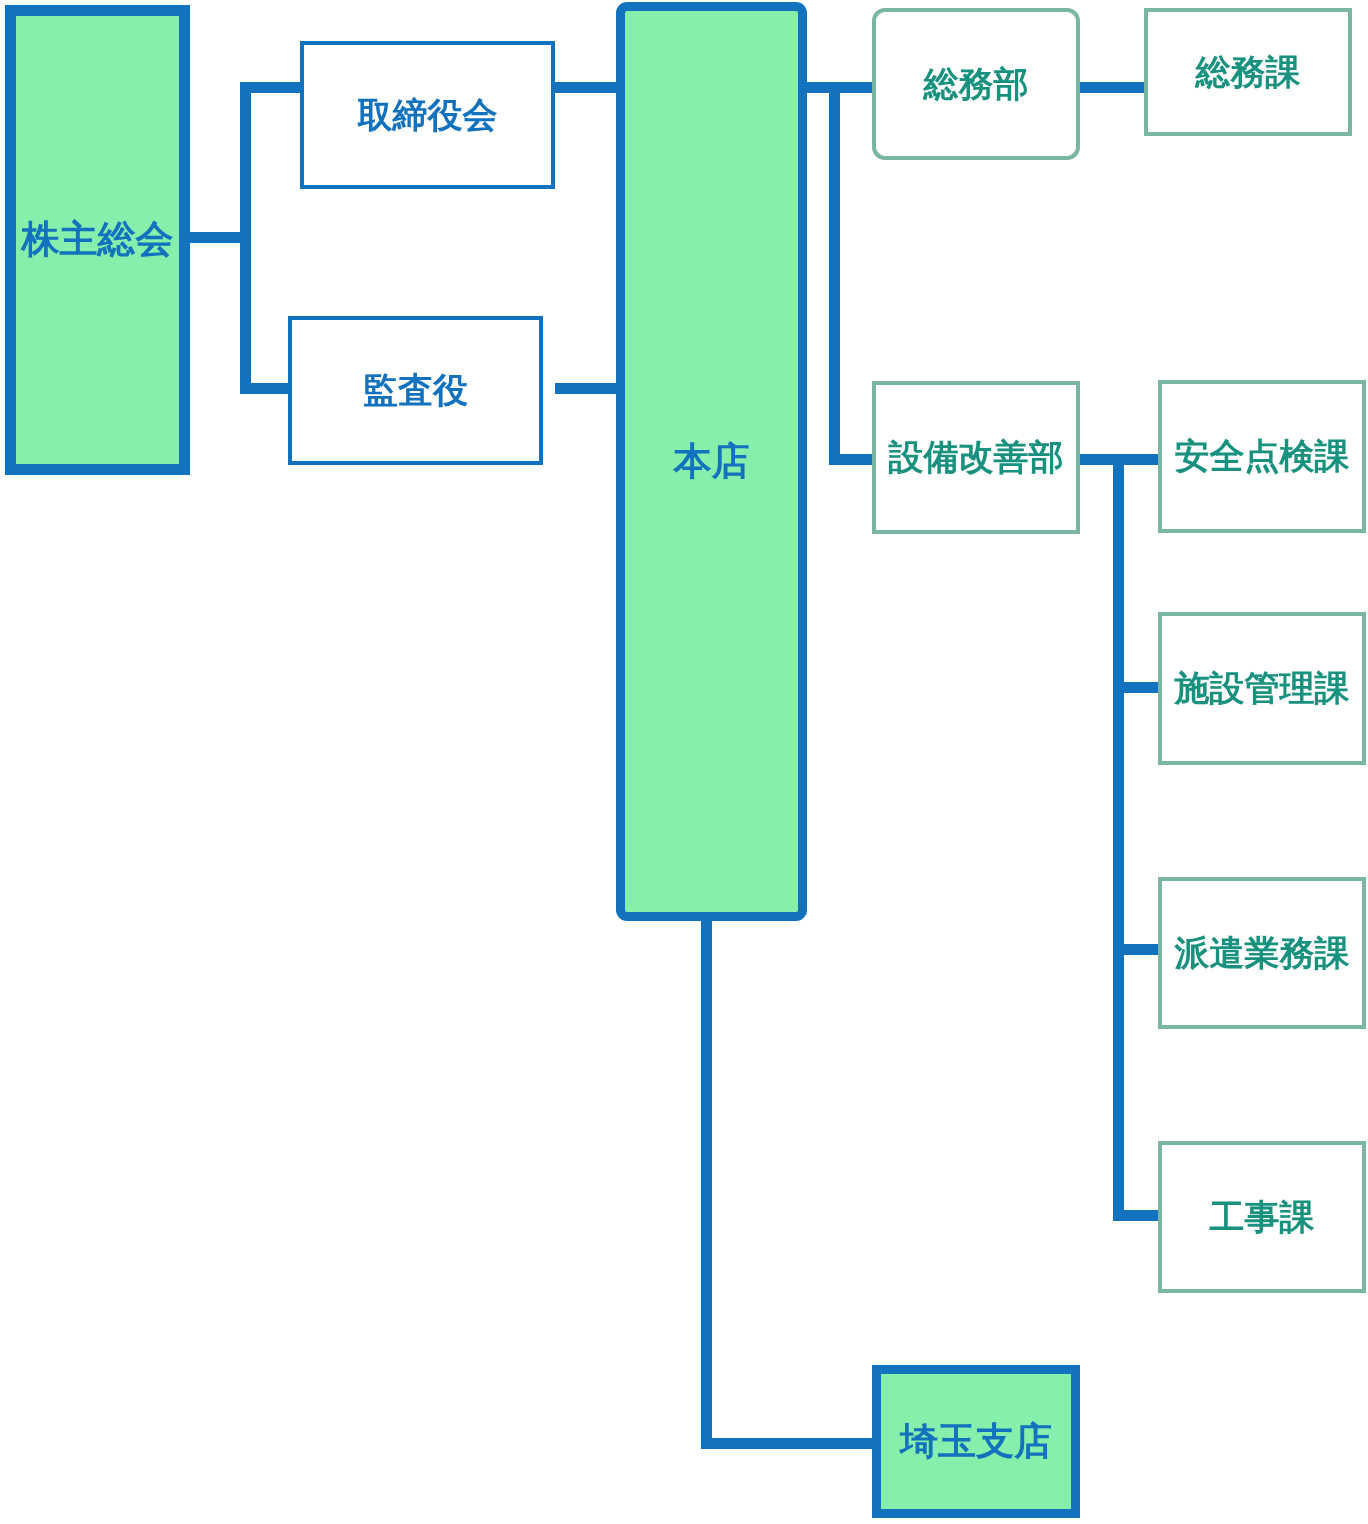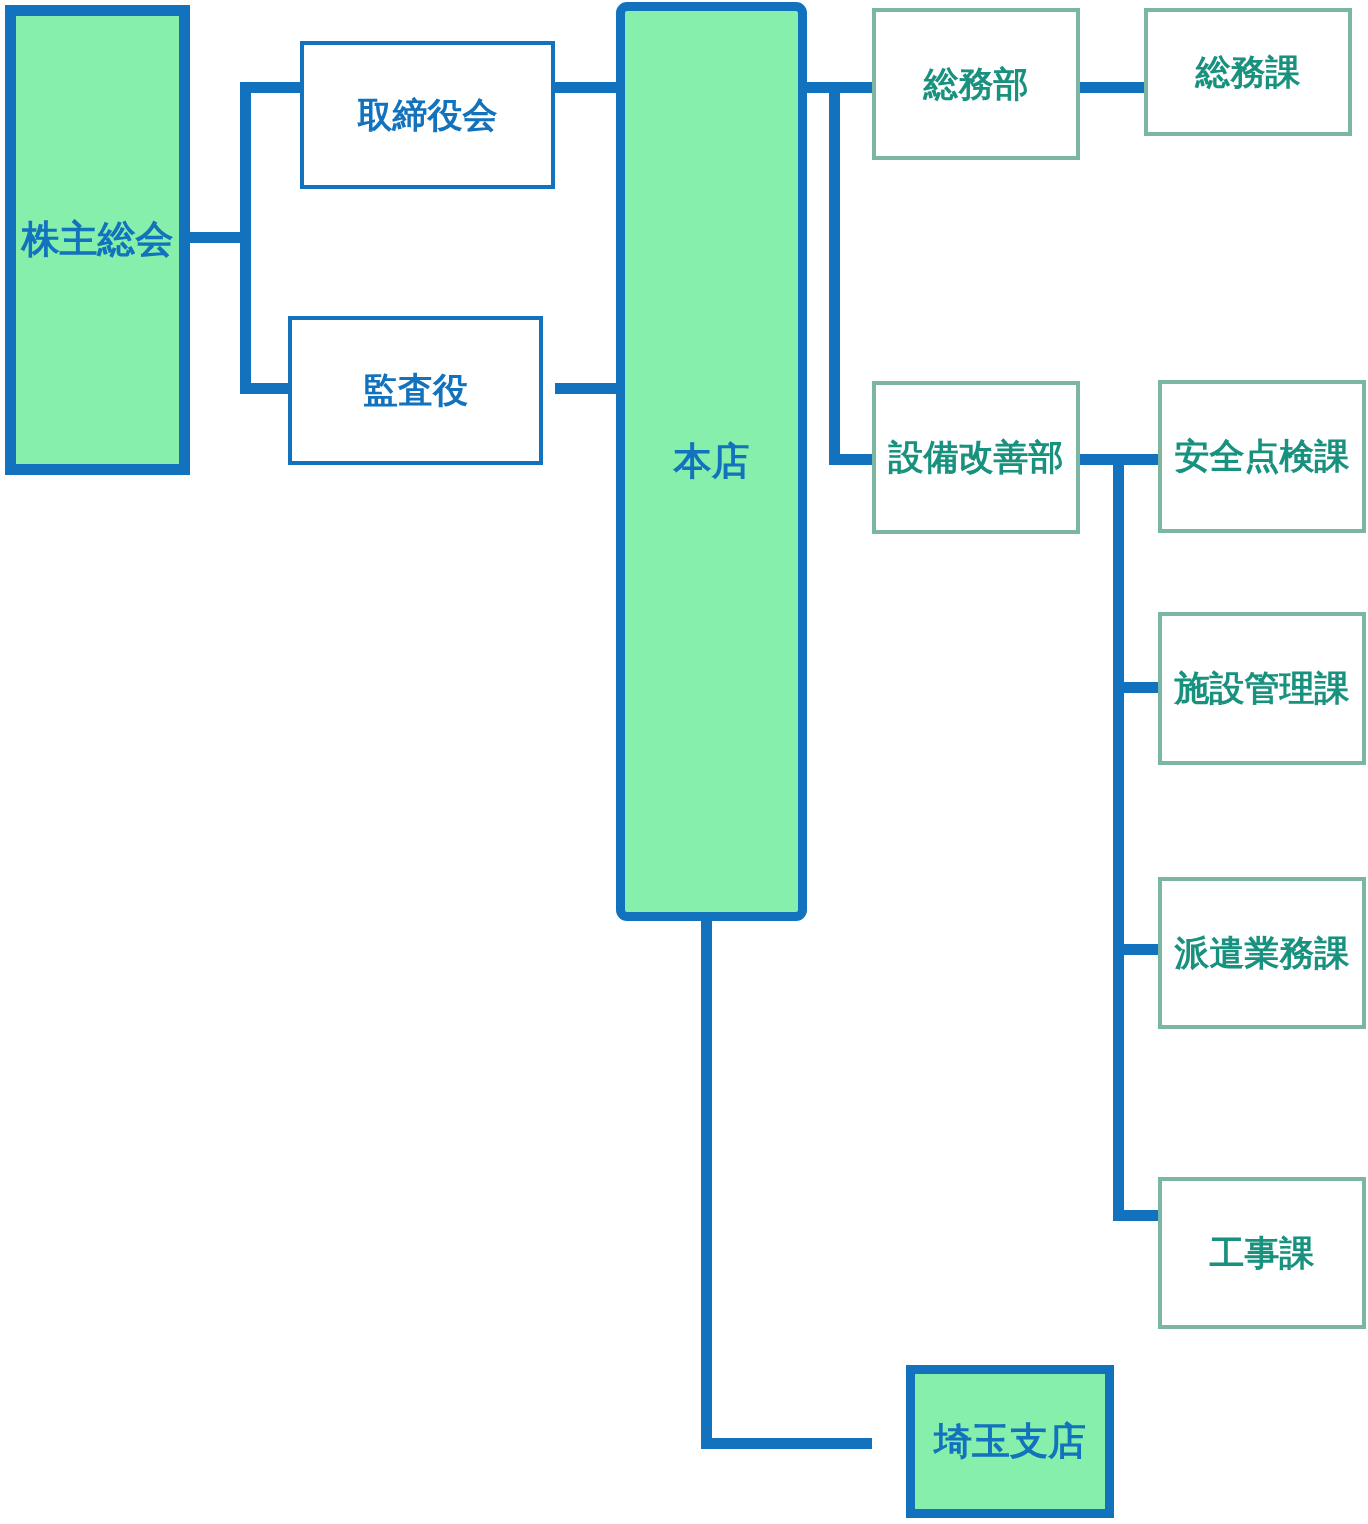--- a/index.html
+++ b/index.html
@@ -46,28 +46,28 @@
   .line {
     position: absolute;
     background: #1272bd;
   }
 
   
   #n-shareholders { left: 5px;    top: 5px;    width: 185px; height: 470px; border-width: 11px; }
   #n-board        { left: 300px;  top: 8px;    width: 255px; height: 148px; margin-top: 33px; }
   #n-auditor      { left: 288px;  top: 316px;  width: 255px; height: 149px; }
   #n-headoffice   { left: 616px;  top: 2px;    width: 191px; height: 919px; border-width: 9px; border-radius: 11px; }
-  #n-gen-dept     { left: 872px;  top: 8px;    width: 208px; height: 152px; }
+  #n-gen-dept     { left: 872px;  top: 8px;    width: 208px; height: 152px; border-radius: 13px; }
   #n-gen-sec      { left: 1144px; top: 8px;    width: 208px; height: 128px; }
   #n-fac-imp-dept { left: 872px;  top: 381px;  width: 208px; height: 153px; }
   #n-safety-sec   { left: 1158px; top: 380px;  width: 208px; height: 153px; }
   #n-fac-mgmt-sec { left: 1158px; top: 612px;  width: 208px; height: 153px; }
   #n-dispatch-sec { left: 1158px; top: 877px;  width: 208px; height: 152px; }
-  #n-constr-sec   { left: 1158px; top: 1141px; width: 208px; height: 152px; margin-top: 36px; }
-  #n-saitama      { left: 872px;  top: 1365px; width: 208px; height: 153px; border-width: 9px; margin-left: 34px; }
+  #n-constr-sec   { left: 1158px; top: 1141px; width: 208px; height: 152px; }
+  #n-saitama      { left: 872px;  top: 1365px; width: 208px; height: 153px; border-width: 9px; }
 
   
   #l-sh-trunk1    { left: 190px;  top: 232px;  width: 61px;  height: 11px; }  
   #l-trunk1       { left: 240px;  top: 82px;   width: 11px;  height: 312px; } 
   #l-trunk1-board { left: 251px;  top: 82px;   width: 49px;  height: 11px; }
   #l-trunk1-aud   { left: 251px;  top: 383px;  width: 49px;  height: 11px; }
   #l-board-ho     { left: 555px;  top: 82px;   width: 61px;  height: 11px; }
   #l-aud-ho       { left: 555px;  top: 383px;  width: 61px;  height: 11px; }
   #l-ho-gendept   { left: 807px;  top: 82px;   width: 65px;  height: 11px; }
   #l-gendept-gensec { left: 1080px; top: 82px; width: 78px;  height: 11px; }

